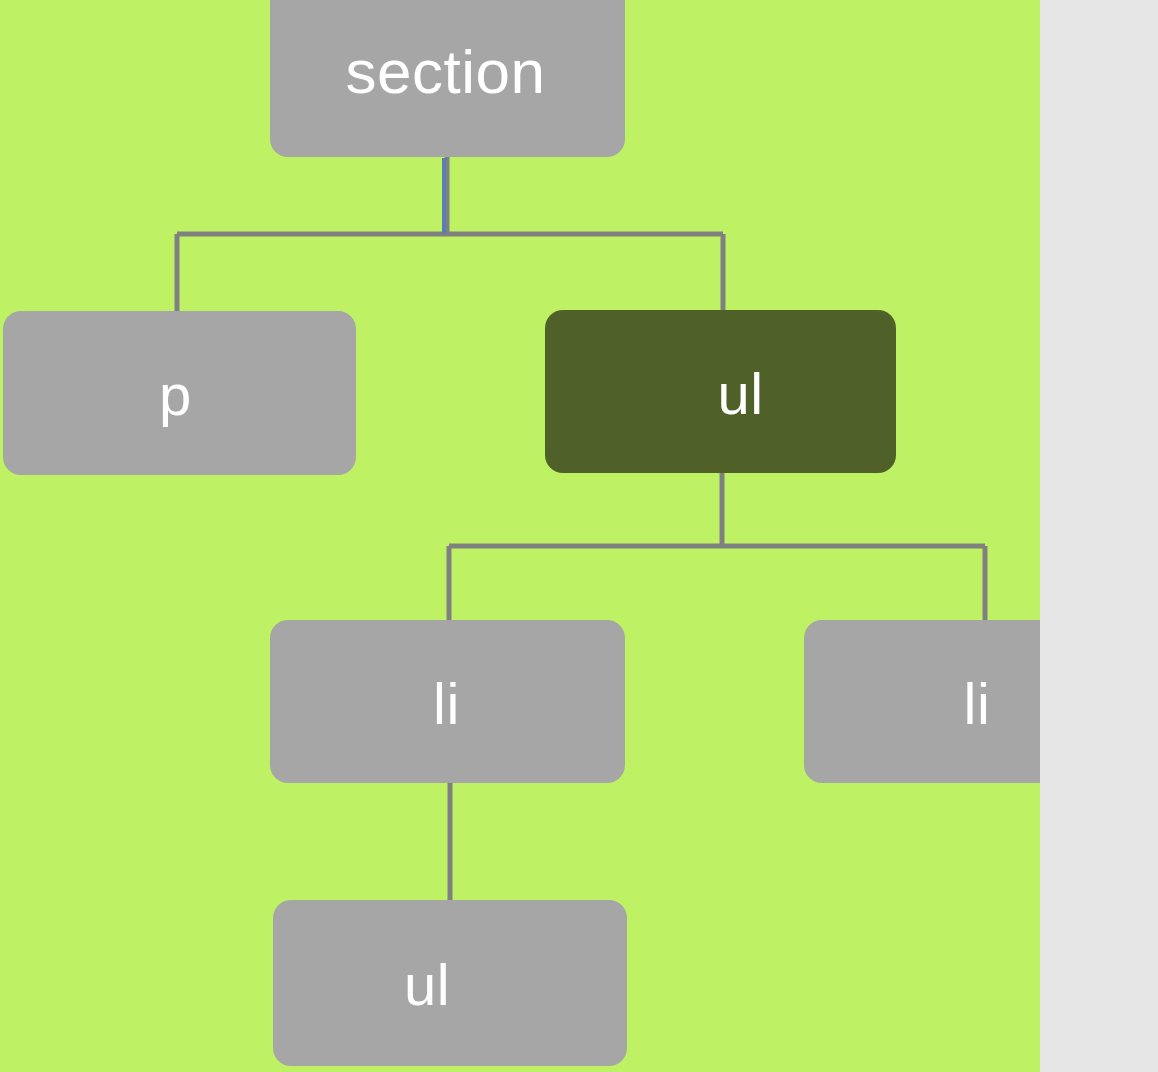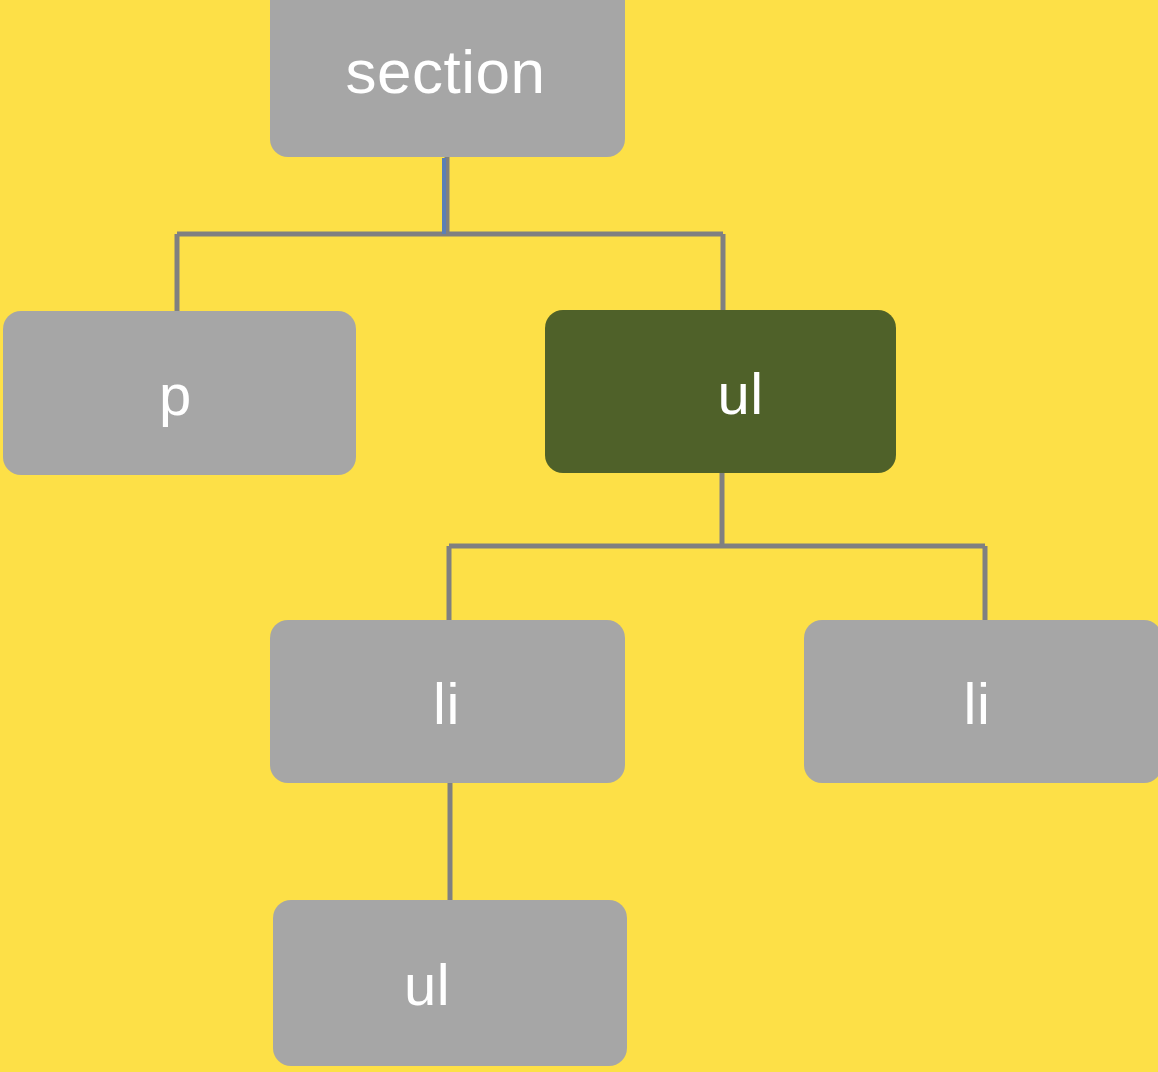--- a/index.html
+++ b/index.html
@@ -3,23 +3,23 @@
 <meta charset="utf-8">
 <title>DOM Tree Diagram</title>
 <style>
   html, body {
     margin: 0;
     padding: 0;
     background: #e6e6e6;
   }
   #canvas {
     position: relative;
-    width: 1158px;
+    width: 1040px;
     height: 1072px;
-    background: #fde047;
+    background: #bef264;
     overflow: hidden;
     font-family: "Liberation Sans", "DejaVu Sans", sans-serif;
   }
   #edge-layer {
     position: absolute;
     left: 0;
     top: 0;
     width: 1158px;
     height: 1072px;
     pointer-events: none;

